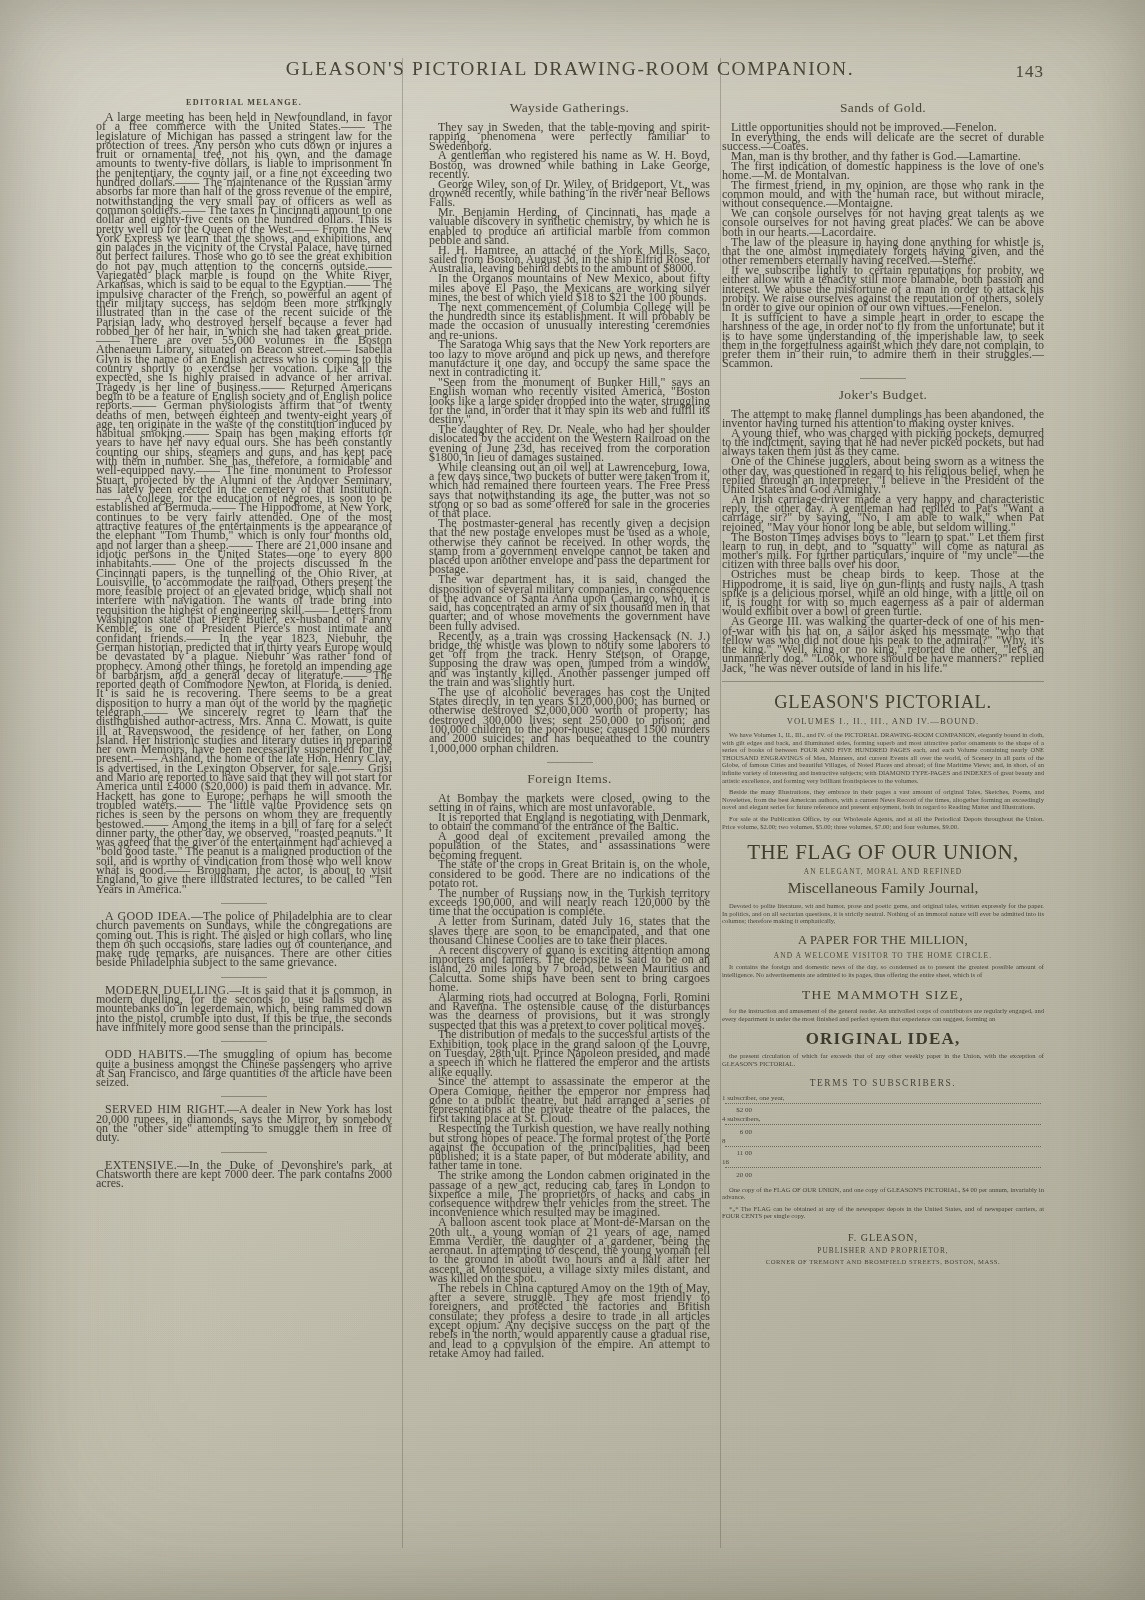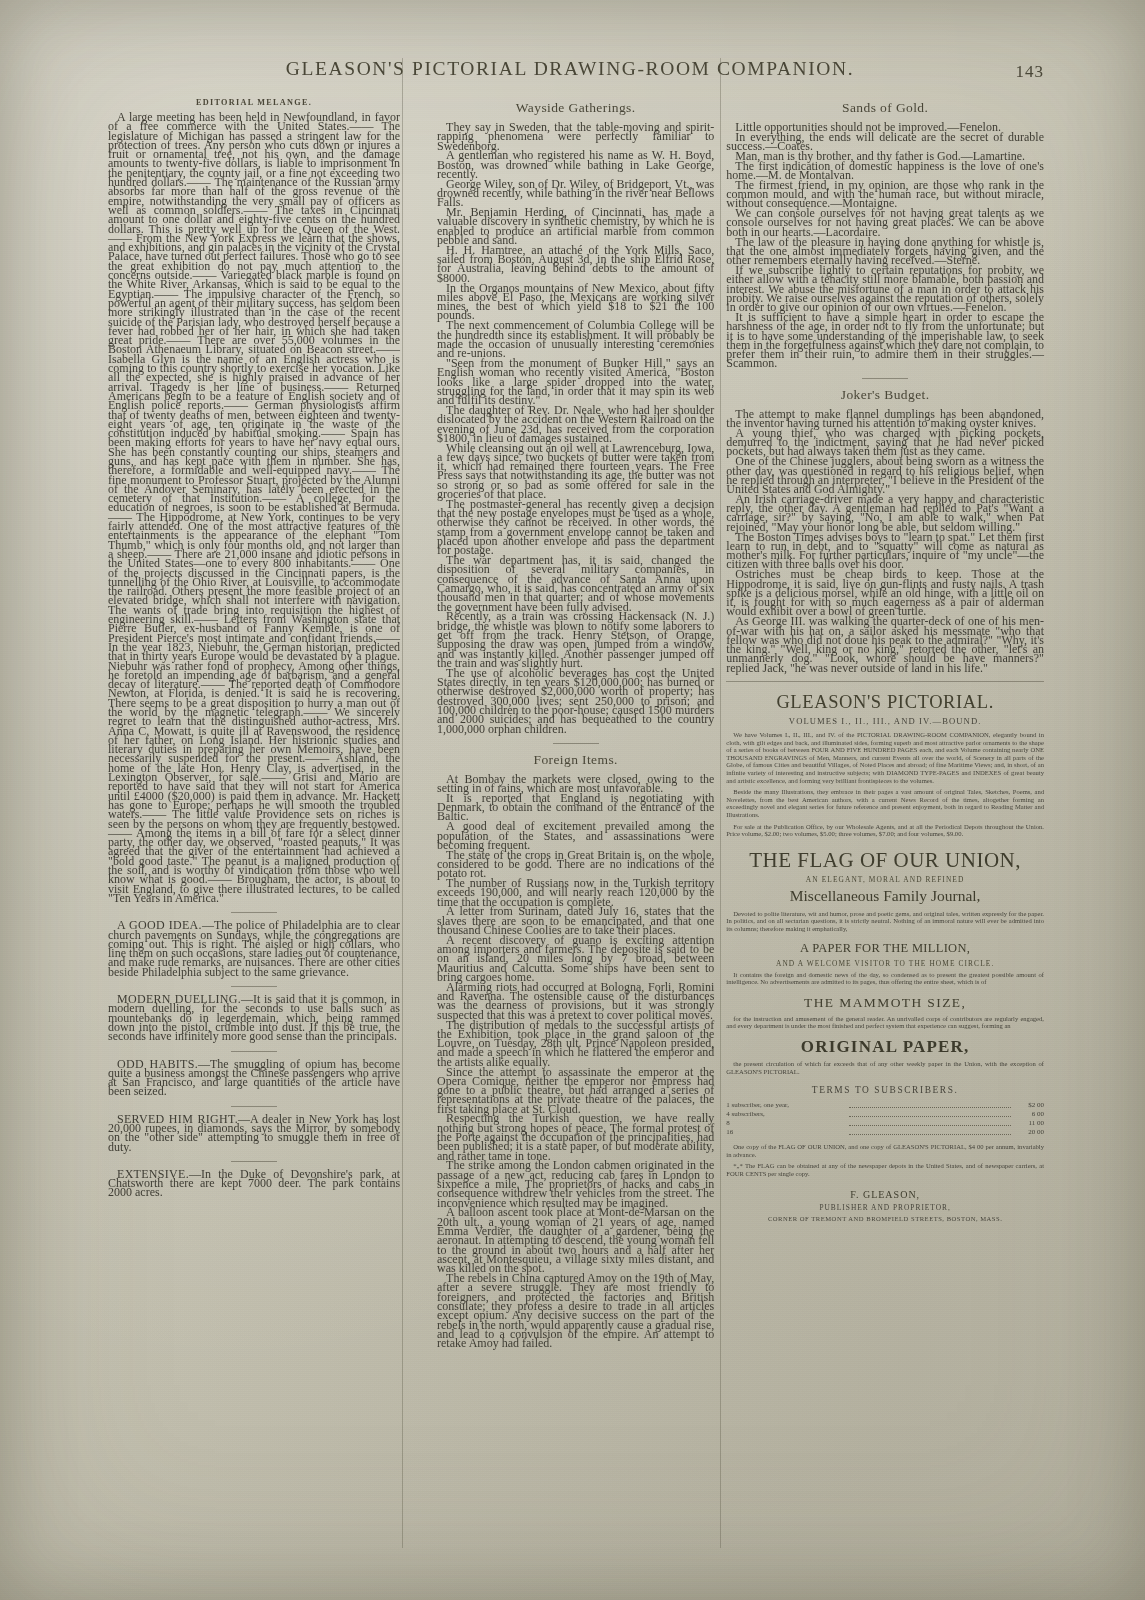--- a/index.html
+++ b/index.html
@@ -57,21 +57,21 @@
   }
   .columns {
     display: flex;
     margin-top: 14px;
     height: 1420px;
   }
   .col {
     position: relative;
     box-sizing: border-box;
   }
-  .col-1 { width: 308px; padding-right: 12px; margin-left: 12px; }
+  .col-1 { width: 308px; padding-right: 12px; }
   .col-2 { width: 318px; padding-left: 25px; padding-right: 12px; }
   .col-3 { width: 322px; }
   .rule {
     position: absolute;
     top: 0;
     bottom: 0;
     width: 1px;
     background: rgba(90,86,70,0.35);
   }
   .rule.r1 { left: 306px; }
@@ -188,20 +188,21 @@
     font-size: 9.4px;
     letter-spacing: 1.6px;
     color: #45433a;
     margin: 10px 0 6px 0;
   }
   .terms-row {
     display: flex;
     font-size: 7px;
     line-height: 9px;
     color: #44423a;
+    flex-direction: column;
   }
   .terms-label { width: 120px; white-space: nowrap; }
   .terms-dots {
     flex: 1;
     border-bottom: 1px dotted rgba(80,76,62,0.75);
     margin: 0 3px 2.5px 3px;
   }
   .terms-val { width: 30px; text-align: right; }
   .sign-name {
     text-align: center;
@@ -286,20 +287,21 @@
 
       <div class="col col-2">
         <div class="sec-head-fancy">Wayside Gatherings.</div>
         <p class="body">They say in Sweden, that the table-moving and spirit-rapping phenomena were perfectly familiar to Swedenborg.</p>
         <p class="body">A gentleman who registered his name as W. H. Boyd, Boston, was drowned while bathing in Lake George, recently.</p>
         <p class="body">George Wiley, son of Dr. Wiley, of Bridgeport, Vt., was drowned recently, while bathing in the river near Bellows Falls.</p>
         <p class="body">Mr. Benjamin Herding, of Cincinnati, has made a valuable discovery in synthetic chemistry, by which he is enabled to produce an artificial marble from common pebble and sand.</p>
         <p class="body">H. H. Hamtree, an attaché of the York Mills, Saco, sailed from Boston, August 3d, in the ship Elfrid Rose, for Australia, leaving behind debts to the amount of $8000.</p>
         <p class="body">In the Organos mountains of New Mexico, about fifty miles above El Paso, the Mexicans are working silver mines, the best of which yield $18 to $21 the 100 pounds.</p>
         <p class="body">The next commencement of Columbia College will be the hundredth since its establishment. It will probably be made the occasion of unusually interesting ceremonies and re-unions.</p>
+        <p class="body">The Saratoga Whig says that the New York reporters are too lazy to move around and pick up news, and therefore manufacture it one day, and occupy the same space the next in contradicting it.</p>
         <p class="body">"Seen from the monument of Bunker Hill," says an English woman who recently visited America, "Boston looks like a large spider dropped into the water, struggling for the land, in order that it may spin its web and fulfil its destiny."</p>
         <p class="body">The daughter of Rev. Dr. Neale, who had her shoulder dislocated by the accident on the Western Railroad on the evening of June 23d, has received from the corporation $1800, in lieu of damages sustained.</p>
         <p class="body">While cleansing out an oil well at Lawrenceburg, Iowa, a few days since, two buckets of butter were taken from it, which had remained there fourteen years. The Free Press says that notwithstanding its age, the butter was not so strong or so bad as some offered for sale in the groceries of that place.</p>
         <p class="body">The postmaster-general has recently given a decision that the new postage envelopes must be used as a whole, otherwise they cannot be received. In other words, the stamp from a government envelope cannot be taken and placed upon another envelope and pass the department for postage.</p>
         <p class="body">The war department has, it is said, changed the disposition of several military companies, in consequence of the advance of Santa Anna upon Camargo, who, it is said, has concentrated an army of six thousand men in that quarter; and of whose movements the government have been fully advised.</p>
         <p class="body">Recently, as a train was crossing Hackensack (N. J.) bridge, the whistle was blown to notify some laborers to get off from the track. Henry Stetson, of Orange, supposing the draw was open, jumped from a window, and was instantly killed. Another passenger jumped off the train and was slightly hurt.</p>
         <p class="body">The use of alcoholic beverages has cost the United States directly, in ten years $120,000,000; has burned or otherwise destroyed $2,000,000 worth of property; has destroyed 300,000 lives; sent 250,000 to prison; and 100,000 children to the poor-house; caused 1500 murders and 2000 suicides; and has bequeathed to the country 1,000,000 orphan children.</p>
 
         <div class="divider"></div>
         <div class="sec-head-fancy">Foreign Items.</div>
@@ -351,21 +353,21 @@
 
         <div class="ad-title-2">THE FLAG OF OUR UNION,</div>
         <div class="ad-line-small">AN ELEGANT, MORAL AND REFINED</div>
         <div class="ad-title-3">Miscellaneous Family Journal,</div>
         <p class="ad-para">Devoted to polite literature, wit and humor, prose and poetic gems, and original tales, written expressly for the paper. In politics, and on all sectarian questions, it is strictly neutral. Nothing of an immoral nature will ever be admitted into its columns; therefore making it emphatically,</p>
         <div class="ad-title-4">A PAPER FOR THE MILLION,</div>
         <div class="ad-line-small">AND A WELCOME VISITOR TO THE HOME CIRCLE.</div>
         <p class="ad-para">It contains the foreign and domestic news of the day, so condensed as to present the greatest possible amount of intelligence. No advertisements are admitted to its pages, thus offering the entire sheet, which is of</p>
         <div class="ad-title-5">THE MAMMOTH SIZE,</div>
         <p class="ad-para">for the instruction and amusement of the general reader. An unrivalled corps of contributors are regularly engaged, and every department is under the most finished and perfect system that experience can suggest, forming an</p>
-        <div class="ad-title-6">ORIGINAL PAPER,</div>
+        <div class="ad-title-6">ORIGINAL IDEA,</div>
         <p class="ad-para">the present circulation of which far exceeds that of any other weekly paper in the Union, with the exception of GLEASON'S PICTORIAL.</p>
 
         <div class="terms-head">TERMS TO SUBSCRIBERS.</div>
         <div class="terms-row">
           <span class="terms-label">1 subscriber, one year,</span>
           <span class="terms-dots"></span>
           <span class="terms-val">$2 00</span>
         </div>
         <div class="terms-row">
           <span class="terms-label">4 subscribers,</span>

